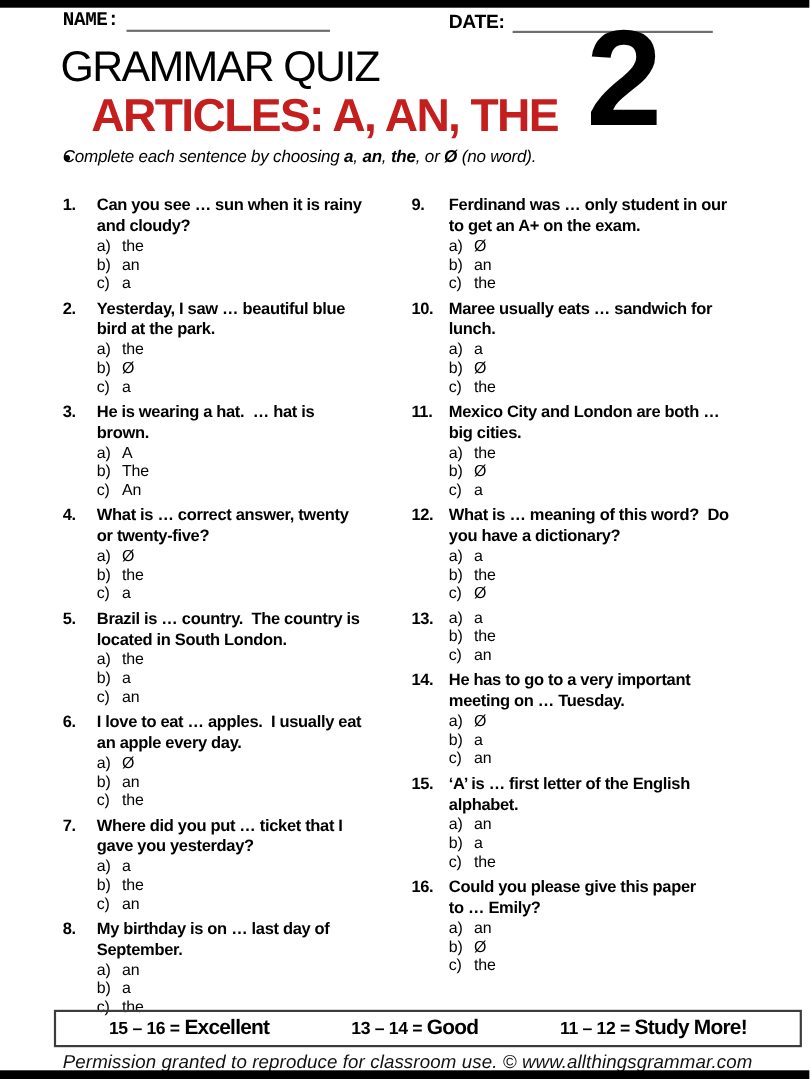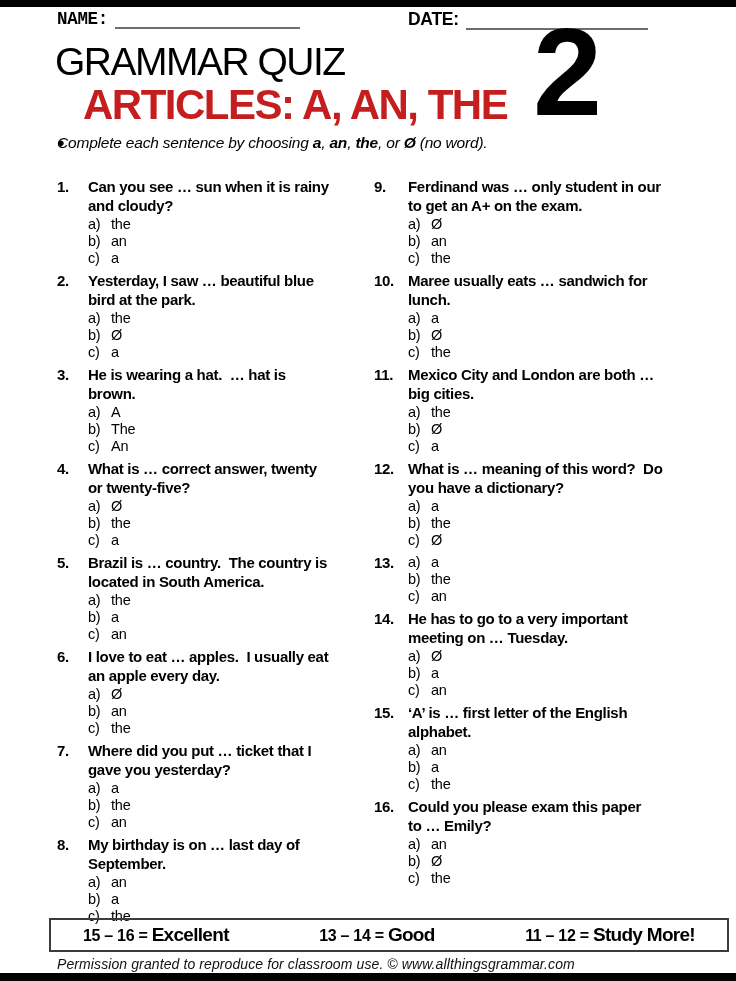--- a/index.html
+++ b/index.html
@@ -49,29 +49,29 @@
   .q-body { flex:1; }
   .q-text { font-weight:bold; font-size:15px; line-height:19px; letter-spacing:-0.3px; white-space:pre-wrap; }
   .q-opts { margin-top:1px; }
   .q-opt { font-size:14.5px; line-height:17px; letter-spacing:-0.2px; }
   .opt-letter { display:inline-block; width:23px; }
 
   .score-box {
     position:absolute; left:49px; top:918px; width:680px; height:34px;
     border:2px solid #3c3c3c;
     display:flex; align-items:center; justify-content:space-between;
-    padding:0 32px;
+    padding:0 48px;
   }
   .score-item { white-space:nowrap; }
   .score-range { font-size:16px; font-weight:bold; letter-spacing:-0.3px; }
   .score-label { font-size:19px; font-weight:bold; letter-spacing:-0.7px; }
 
   .footer-note {
     position:absolute; left:57px; top:956px;
-    font-size:14px; font-style:italic; letter-spacing:0.1px; color:#111;
+    font-size:17px; font-style:italic; letter-spacing:0.1px; color:#111;
   }
 </style>
 </head>
 <body>
 
 <div class="bar bar-top" style="background: rgb(0, 0, 0);"></div>
 
 <div class="field-group field-name">
   <span>NAME:</span><span class="write-line name"></span>
 </div>
@@ -135,21 +135,21 @@
           <div class="q-opt"><span class="opt-letter">a)</span><span class="opt-text">Ø</span></div>
           <div class="q-opt"><span class="opt-letter">b)</span><span class="opt-text">the</span></div>
           <div class="q-opt"><span class="opt-letter">c)</span><span class="opt-text">a</span></div>
         </div>
       </div>
     </div>
     <div class="qblock">
       <div class="q-num">5.</div>
       <div class="q-body">
         <div class="q-text">Brazil is … country.  The country is
-located in South America.</div>
+located in South London.</div>
         <div class="q-opts">
           <div class="q-opt"><span class="opt-letter">a)</span><span class="opt-text">the</span></div>
           <div class="q-opt"><span class="opt-letter">b)</span><span class="opt-text">a</span></div>
           <div class="q-opt"><span class="opt-letter">c)</span><span class="opt-text">an</span></div>
         </div>
       </div>
     </div>
     <div class="qblock">
       <div class="q-num">6.</div>
       <div class="q-body">
@@ -266,21 +266,21 @@
         <div class="q-opts">
           <div class="q-opt"><span class="opt-letter">a)</span><span class="opt-text">an</span></div>
           <div class="q-opt"><span class="opt-letter">b)</span><span class="opt-text">a</span></div>
           <div class="q-opt"><span class="opt-letter">c)</span><span class="opt-text">the</span></div>
         </div>
       </div>
     </div>
     <div class="qblock">
       <div class="q-num">16.</div>
       <div class="q-body">
-        <div class="q-text">Could you please exam this paper
+        <div class="q-text">Could you please give this paper
 to … Emily?</div>
         <div class="q-opts">
           <div class="q-opt"><span class="opt-letter">a)</span><span class="opt-text">an</span></div>
           <div class="q-opt"><span class="opt-letter">b)</span><span class="opt-text">Ø</span></div>
           <div class="q-opt"><span class="opt-letter">c)</span><span class="opt-text">the</span></div>
         </div>
       </div>
     </div>
   </div>
 

